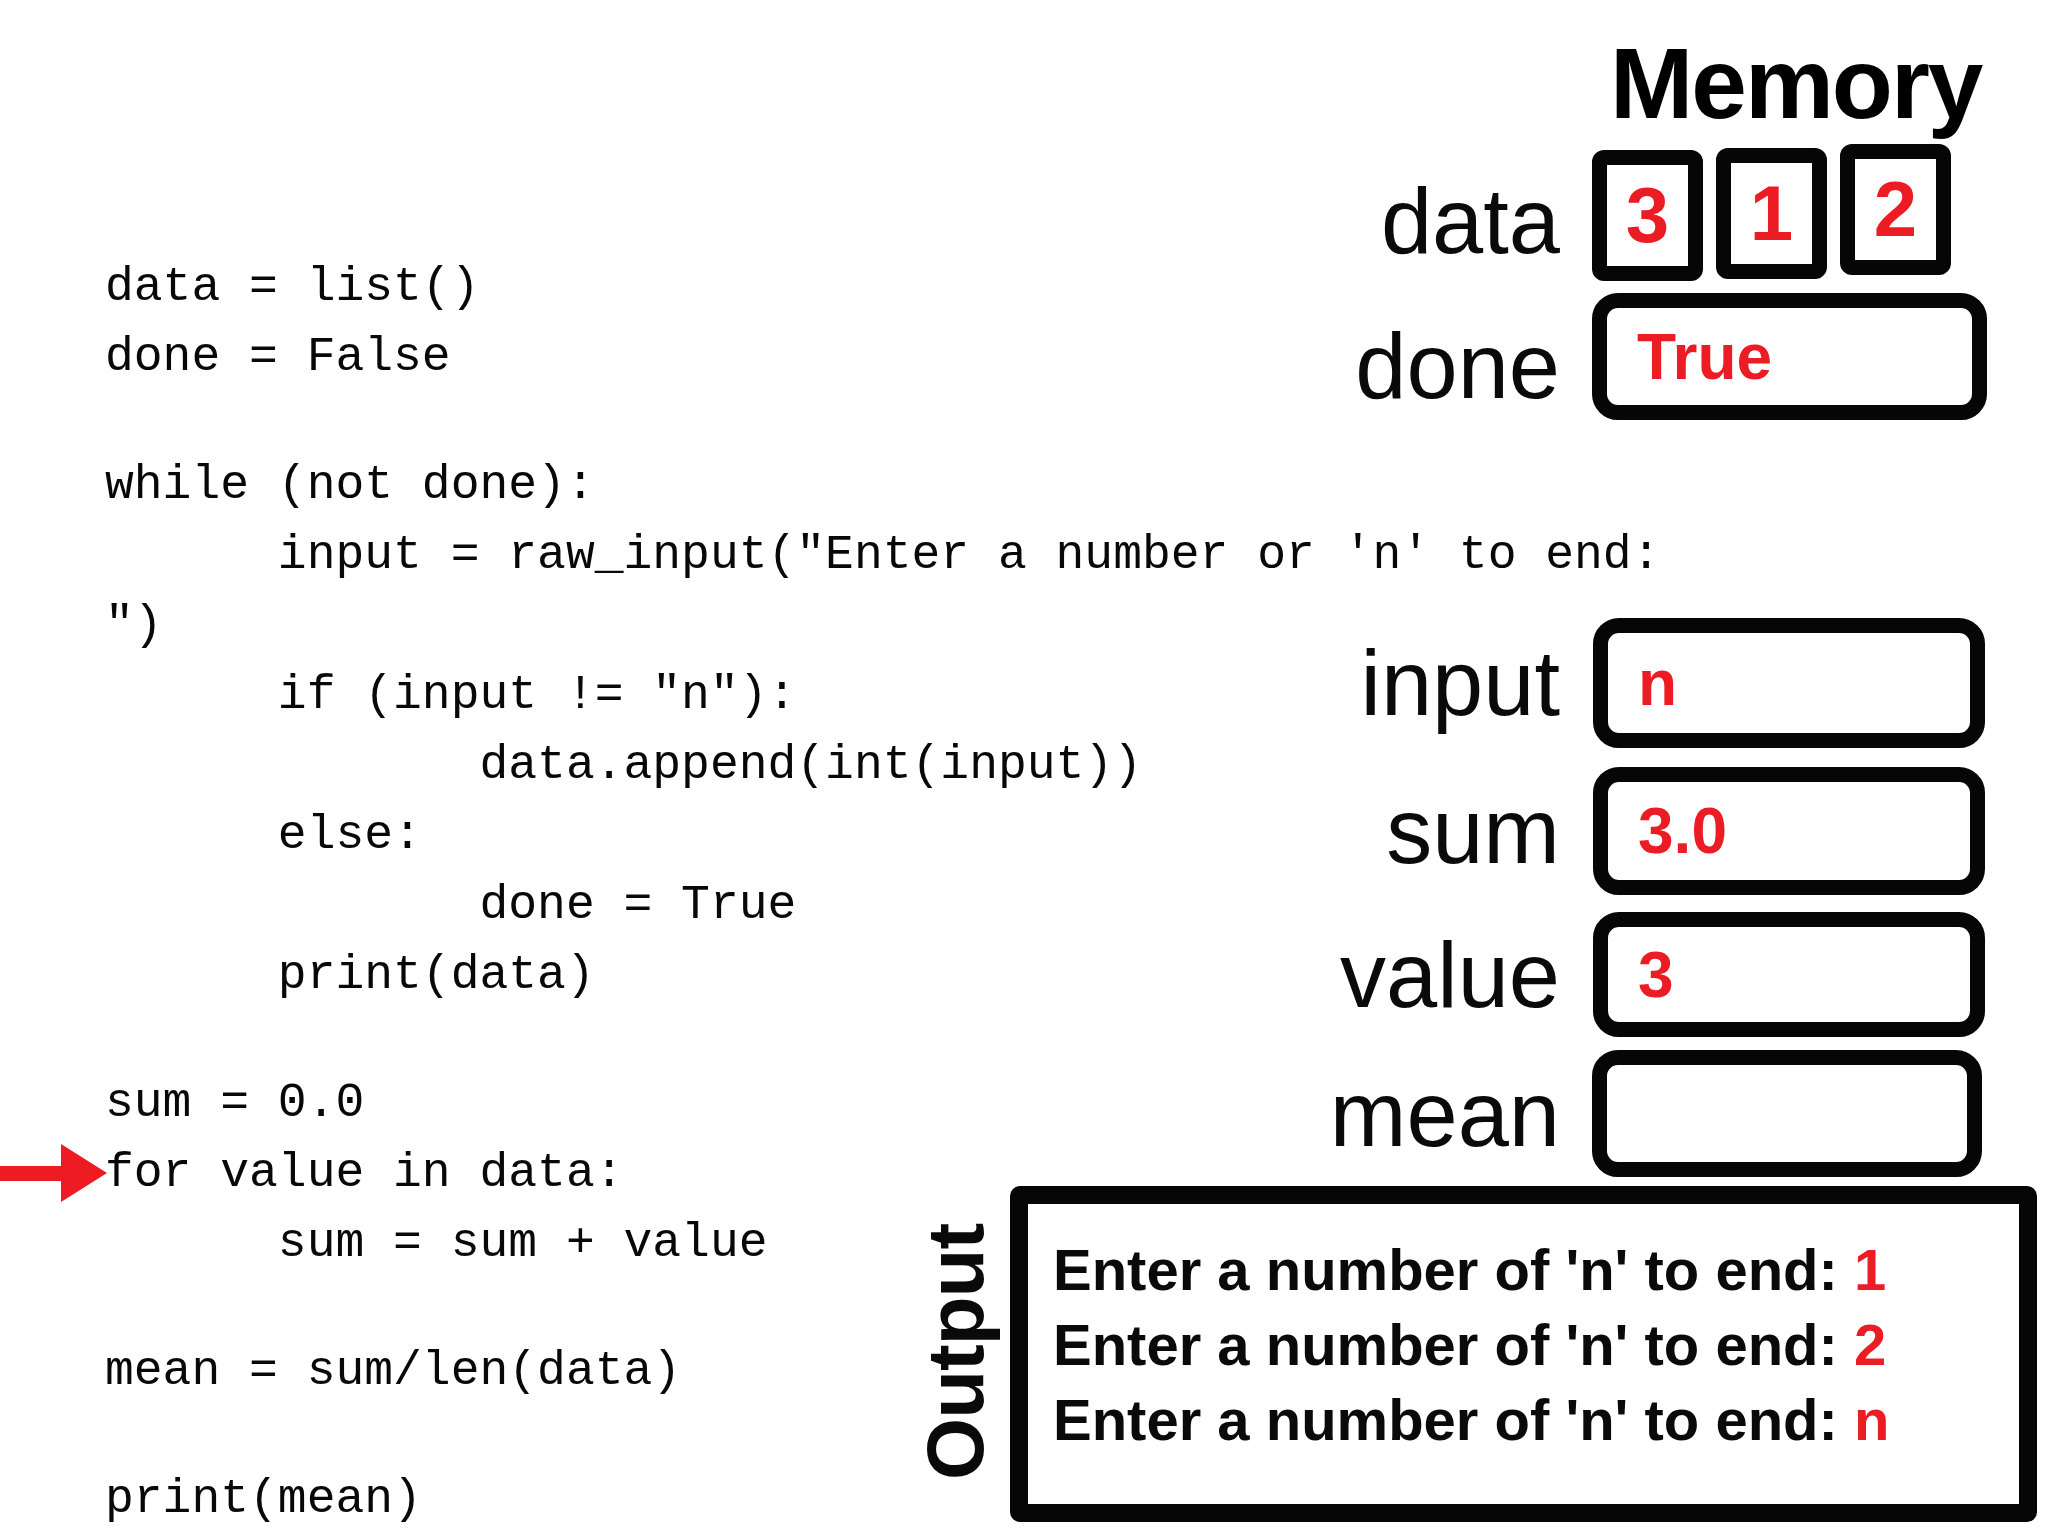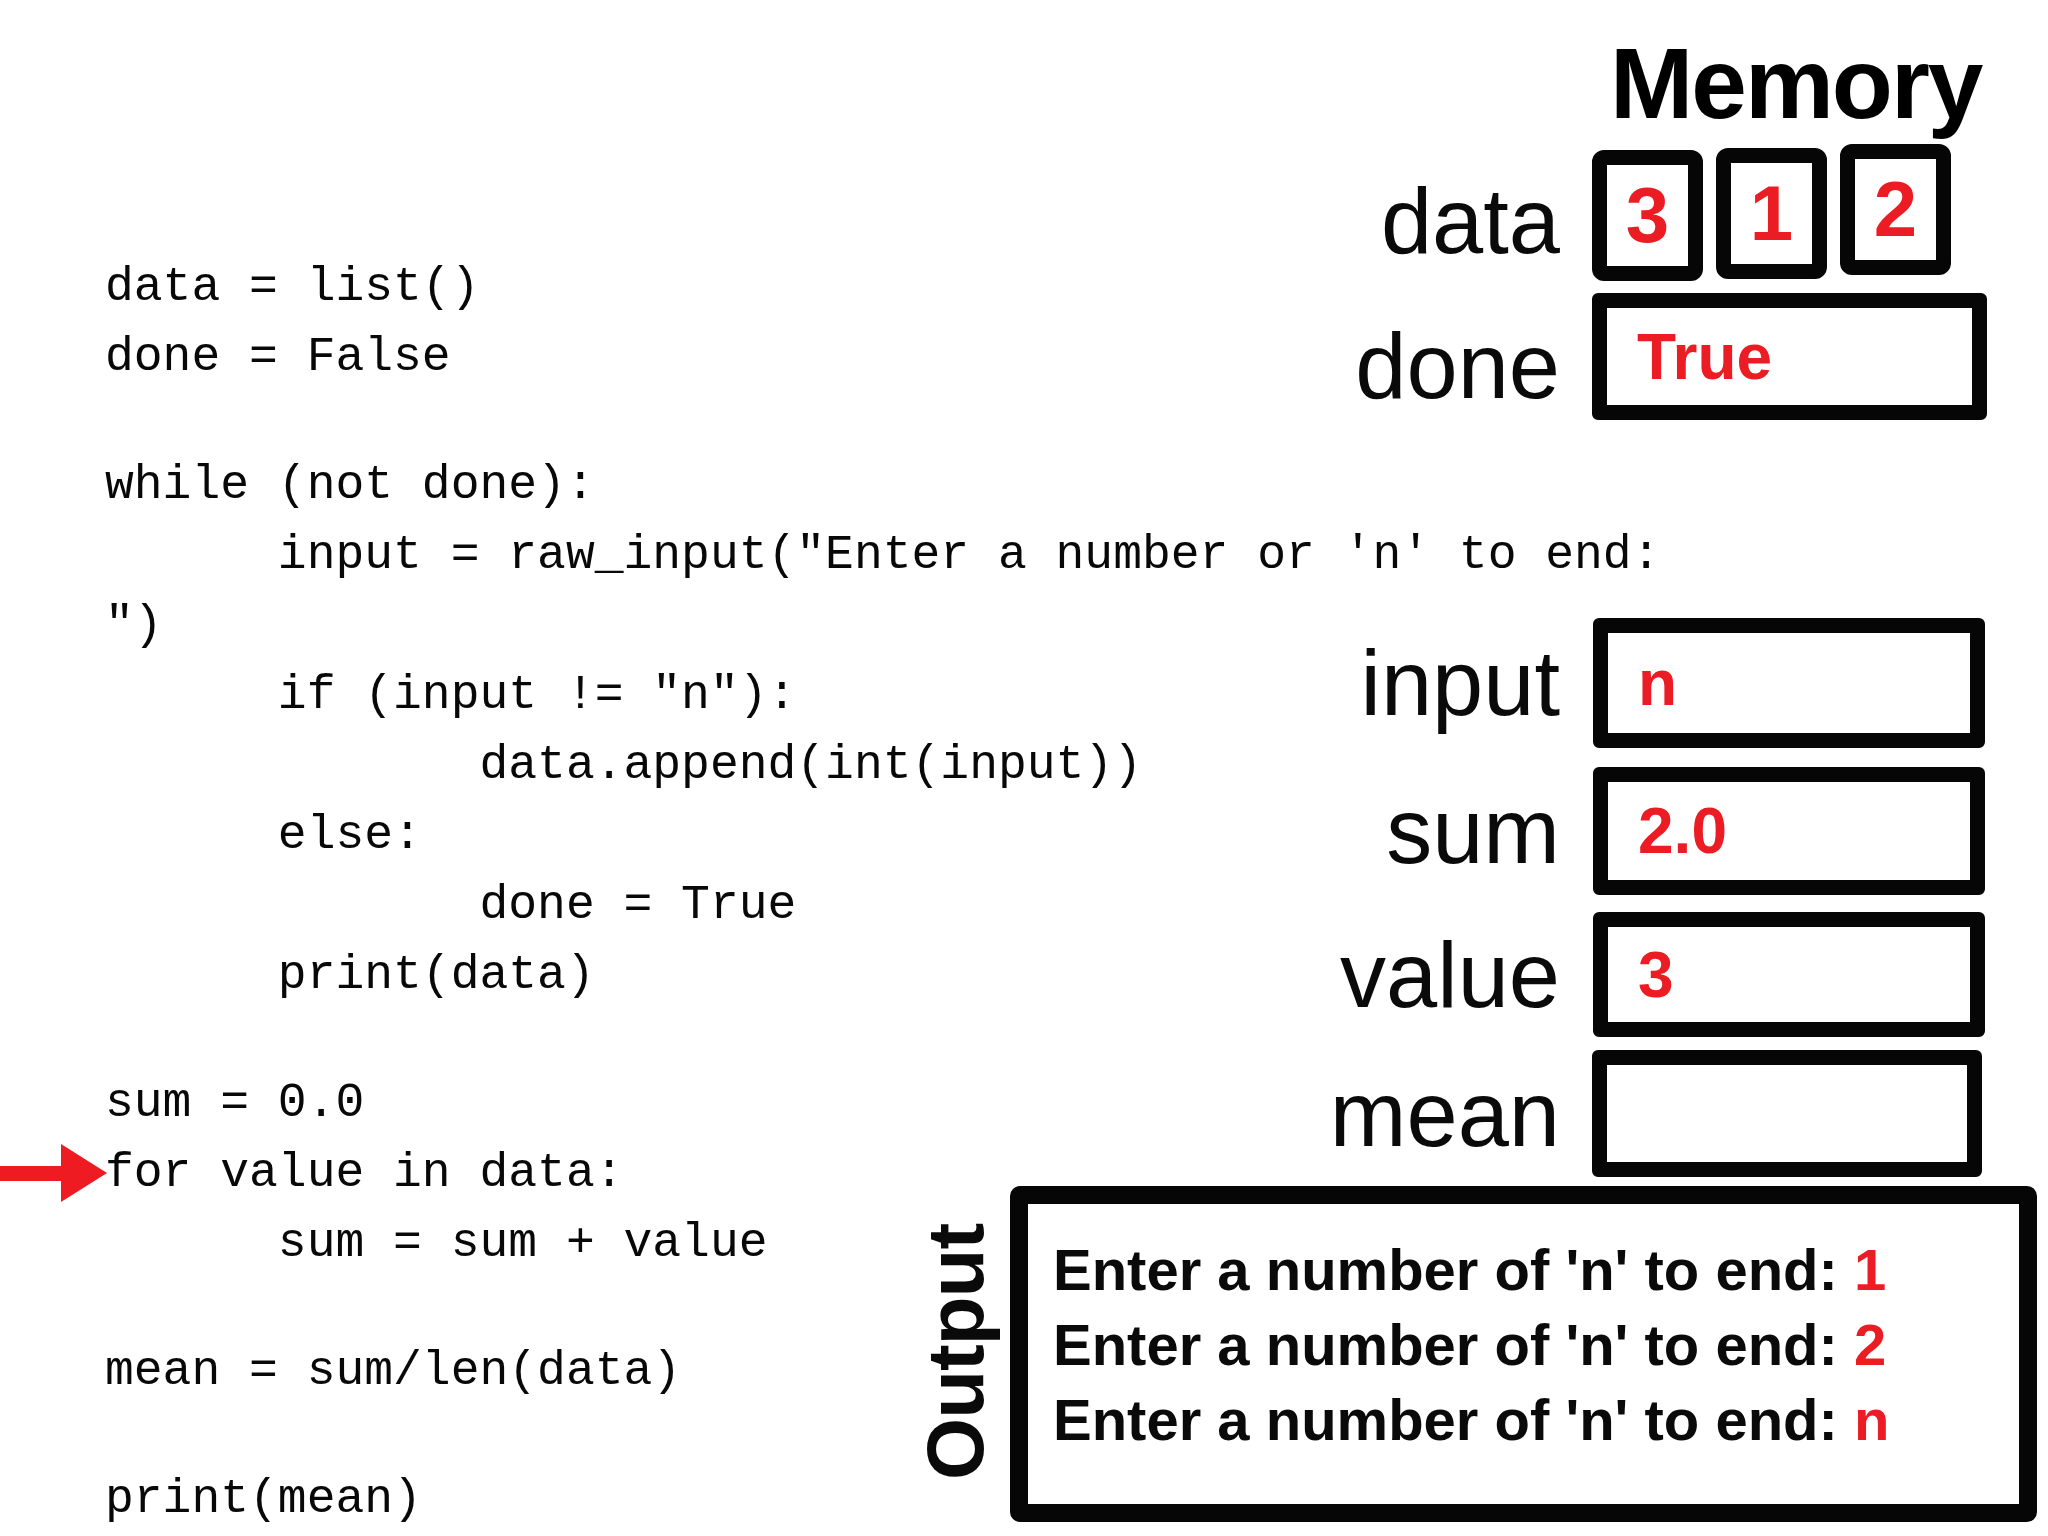--- a/index.html
+++ b/index.html
@@ -28,21 +28,21 @@
   .big-title{
     position:absolute;left:1610px;top:26px;width:360px;
     font-size:100px;font-weight:bold;letter-spacing:-2px;
   }
   .mem-label{
     position:absolute;left:1060px;width:500px;text-align:right;
     font-size:92px;line-height:92px;color:#0a0a0a;
   }
   .mem-box{
     position:absolute;box-sizing:border-box;background:#fff;
-    border:15px solid #060606;border-radius:6px;
+    border:15px solid #060606;border-radius:26px;
     display:flex;align-items:center;padding-left:30px;
     font-size:64px;font-weight:bold;color:#ec1c24;
   }
   #data-cells{position:absolute;left:1592px;top:150px;display:flex;gap:13px;}
   .data-cell{
     box-sizing:border-box;width:111px;height:131px;background:#fff;
     border:15px solid #060606;border-radius:12px;
     display:flex;align-items:center;justify-content:center;
     font-size:78px;font-weight:bold;color:#ec1c24;
   }
@@ -80,21 +80,21 @@
   <div class="data-cell" style="margin-top:-6px">2</div>
 </div>
 
 <div class="mem-label" style="top:320px">done</div>
 <div class="mem-box" style="left:1592px;top:293px;width:395px;height:127px">True</div>
 
 <div class="mem-label" style="top:637px">input</div>
 <div class="mem-box" style="left:1593px;top:618px;width:392px;height:130px">n</div>
 
 <div class="mem-label" style="top:785px">sum</div>
-<div class="mem-box" style="left:1593px;top:767px;width:392px;height:128px">2.0</div>
+<div class="mem-box" style="left:1593px;top:767px;width:392px;height:128px">3.0</div>
 
 <div class="mem-label" style="top:929px">value</div>
 <div class="mem-box" style="left:1593px;top:912px;width:392px;height:125px">3</div>
 
 <div class="mem-label" style="top:1068px">mean</div>
 <div class="mem-box" style="left:1592px;top:1050px;width:390px;height:127px"></div>
 
 <div id="output-label">Output</div>
 
 <div id="output-box">

